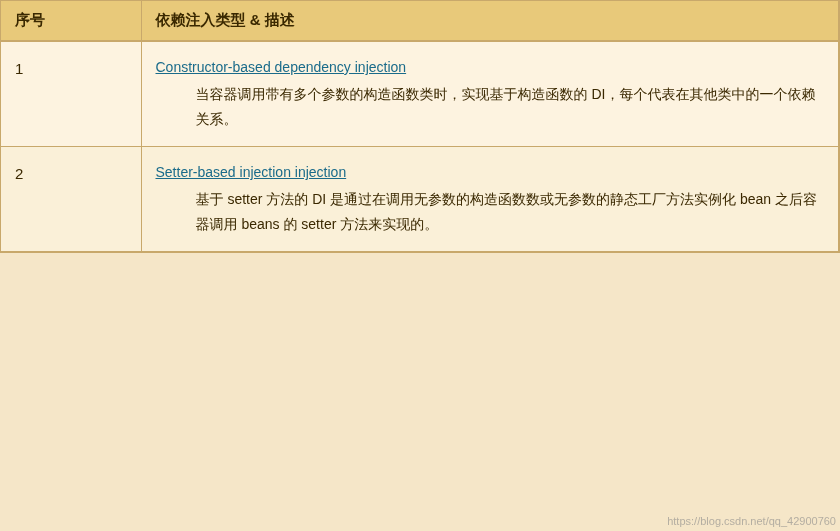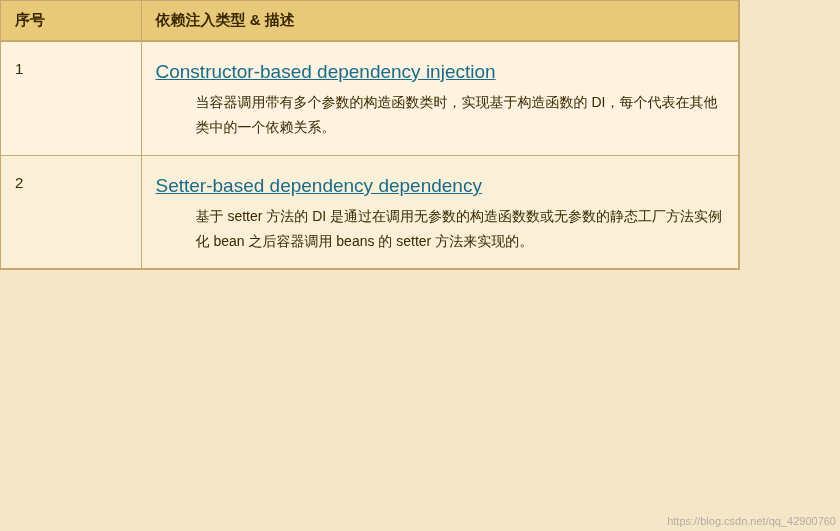--- a/index.html
+++ b/index.html
@@ -10,21 +10,21 @@
 
     body {
       background: #f5e6c8;
       font-family: "Microsoft YaHei", "SimHei", Arial, sans-serif;
       font-size: 14px;
       width: 840px;
       min-height: 531px;
     }
 
     .table-container {
-      width: 740px;
+      width: 840px;
       border: 1px solid #c8a86b;
       border-collapse: collapse;
     }
 
     table {
       width: 100%;
       border-collapse: collapse;
       background: #fdf3e0;
     }
 
@@ -70,21 +70,21 @@
     tbody td:first-child {
       width: 140px;
       font-size: 15px;
       color: #3a2800;
     }
 
     .link-title {
       color: #1a6b8a;
       text-decoration: underline;
       display: inline;
-      font-size: 19px;
+      font-size: 14px;
       line-height: 1.7;
     }
 
     .desc-text {
       color: #3a2800;
       font-size: 14px;
       line-height: 1.8;
       margin-top: 2px;
       margin-left: 40px;
     }
@@ -113,21 +113,21 @@
       <tr>
         <td>1</td>
         <td>
           <span class="link-title">Constructor-based dependency injection</span>
           <div class="desc-text">当容器调用带有多个参数的构造函数类时，实现基于构造函数的 DI，每个代表在其他类中的一个依赖关系。</div>
         </td>
       </tr>
       <tr>
         <td>2</td>
         <td>
-          <span class="link-title">Setter-based dependency dependency</span>
+          <span class="link-title">Setter-based injection injection</span>
           <div class="desc-text">基于 setter 方法的 DI 是通过在调用无参数的构造函数数或无参数的静态工厂方法实例化 bean 之后容器调用 beans 的 setter 方法来实现的。</div>
         </td>
       </tr>
     </tbody>
   </table>
 </div>
 
 <div class="watermark">https://blog.csdn.net/qq_42900760</div>
 
 </body></html>

